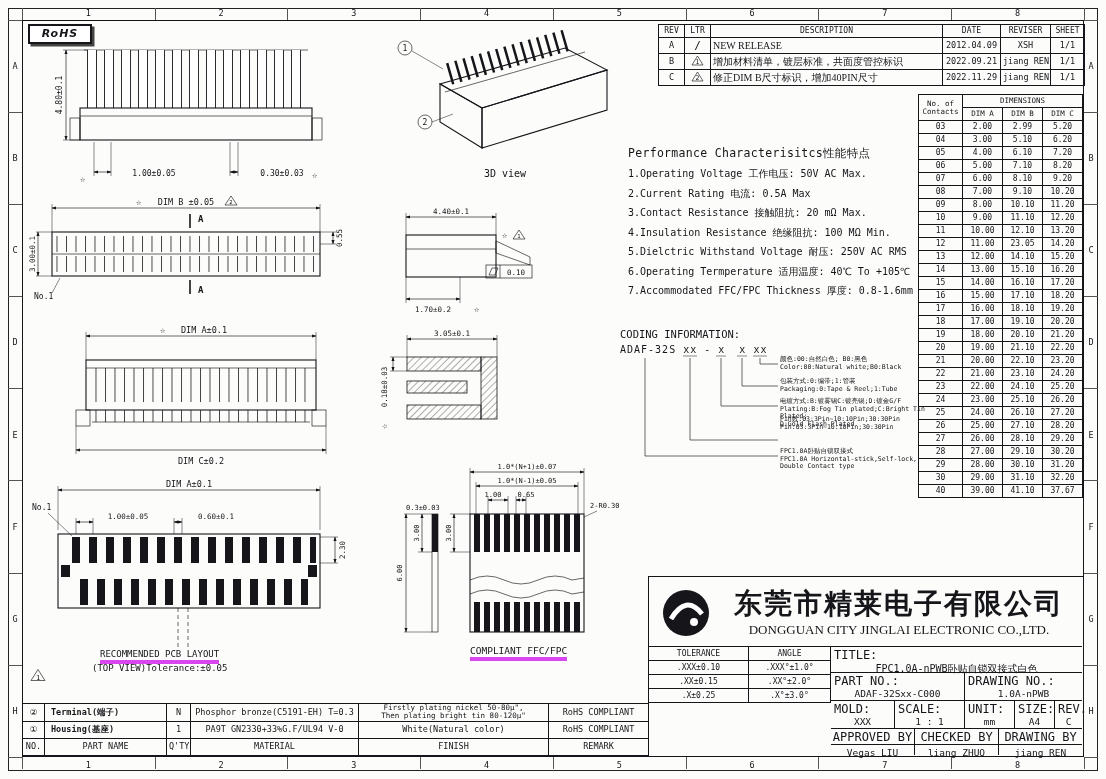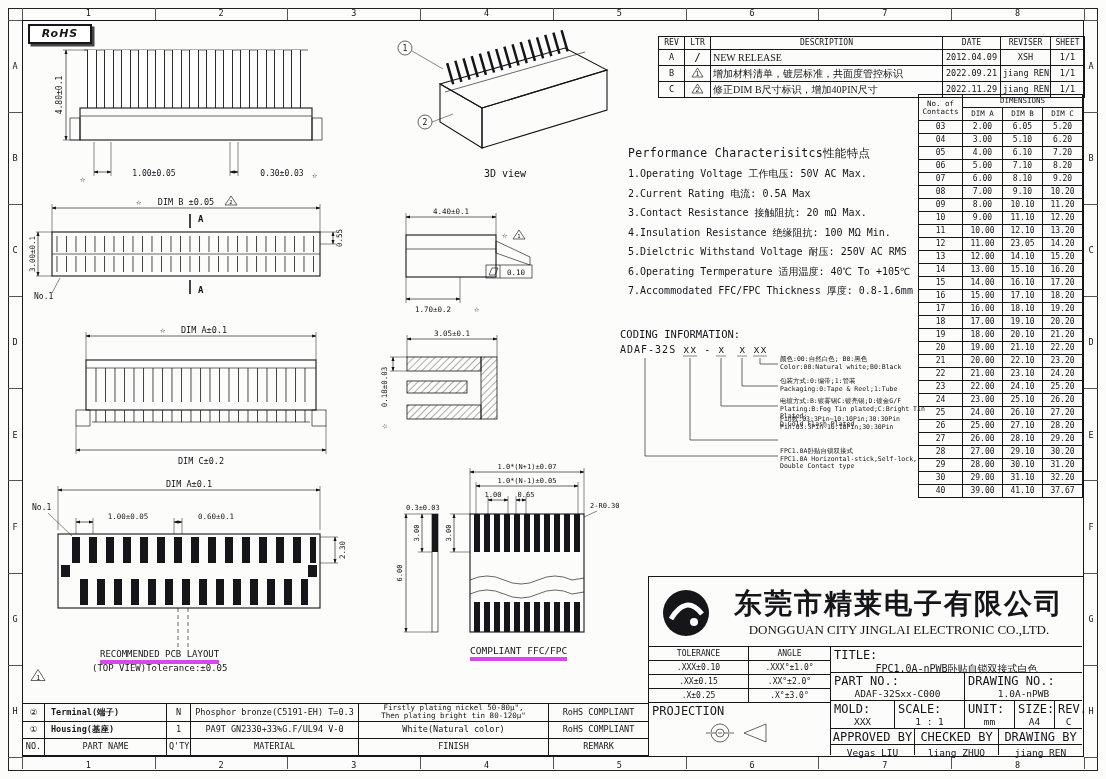--- a/index.html
+++ b/index.html
@@ -15,21 +15,21 @@
   .grid-top span,.grid-bot span{flex:1;text-align:center;line-height:12px;}
   .grid-l,.grid-r{position:absolute;top:20px;height:737px;width:14px;display:flex;flex-direction:column;font-size:8.5px;}
   .grid-l{left:8px}.grid-r{left:1084px}
   .grid-l span,.grid-r span{flex:1;display:flex;align-items:center;justify-content:center;}
   
   .rohs{position:absolute;left:28px;top:24px;width:60px;height:16px;border:2px solid #15151a;box-shadow:2.5px 2.5px 0 #444;background:#fff;
         font:bold italic 11px "DejaVu Sans",sans-serif;letter-spacing:1px;text-align:center;line-height:16px;}
   
   table{border-collapse:collapse;table-layout:fixed;}
   td{border:1px solid #15151a;padding:0 2px;overflow:hidden;white-space:nowrap;}
-  .rev{position:absolute;left:658px;top:36px;width:426px;font-size:8.5px;line-height:1;}
+  .rev{position:absolute;left:658px;top:24px;width:426px;font-size:8.5px;line-height:1;}
   .rev td{height:15px;text-align:center;}
   .rev tr.h td{height:12px;font-size:8px;}
   .rev .desc{text-align:left;font-size:10px;font-family:Liberation Serif, serif;}
   .dims{position:absolute;left:918px;top:94px;width:164px;font-size:8px;text-align:center;line-height:1;}
   .dims td{height:12px;padding:0;text-align:center;white-space:normal;}
   .dims .hdr{font-size:7.5px;}
   .mat{position:absolute;left:22px;top:703px;width:626px;font-size:8.5px;line-height:1.05;}
   .mat td{height:16px;text-align:center;}
   .mat .fin2{font-size:7.5px;white-space:pre-line;line-height:1.1;}
   .mat .pn{font-weight:bold;text-align:left;padding-left:6px;}
@@ -197,21 +197,21 @@
         <td colspan="3" class="hdr">DIMENSIONS</td>
       </tr>
       <tr>
         <td class="hdr">DIM A</td>
         <td class="hdr">DIM B</td>
         <td class="hdr">DIM C</td>
       </tr>
       <tr>
           <td>03</td>
           <td>2.00</td>
-          <td>6.05</td>
+          <td>2.99</td>
           <td>5.20</td>
         </tr>
         <tr>
           <td>04</td>
           <td>3.00</td>
           <td>5.10</td>
           <td>6.20</td>
         </tr>
         <tr>
           <td>05</td>
@@ -696,29 +696,20 @@
           <span>±0.25</span>
         </div>
       </div>
     <div class="cell br bb" style="left:100px;top:112px;width:82px;height:14px">
         <div class="tolrow">
           <span>.X°</span>
           <span>±3.0°</span>
         </div>
       </div>
 
-    <div class="cell br" style="left:0;top:126px;width:182px;height:52px">
-      <div class="lbl">PROJECTION</div>
-      <svg class="abs" style="left:55px;top:16px" width="72" height="28">
-        <circle cx="16" cy="14" r="9" class="ol2"></circle>
-          <circle cx="16" cy="14" r="4" class="ol2"></circle>
-        <line x1="2" y1="14" x2="30" y2="14" class="ol2" stroke-dasharray="4 2"></line>
-        <polygon points="40,14 62,5 62,23" class="ol2"></polygon>
-      </svg>
-    </div>
 
     <div class="cell bb" style="left:182px;top:70px;width:251px;height:26px">
       <div class="lbl">TITLE:</div>
       <div class="val" style="font-size:10px">FPC1.0A-nPWB卧贴自锁双接式白色</div>
     </div>
     <div class="cell br bb" style="left:182px;top:96px;width:134px;height:28px">
       <div class="lbl">PART NO.:</div>
       <div class="val">ADAF-32Sxx-C000</div>
     </div>
     <div class="cell bb" style="left:316px;top:96px;width:117px;height:28px">

